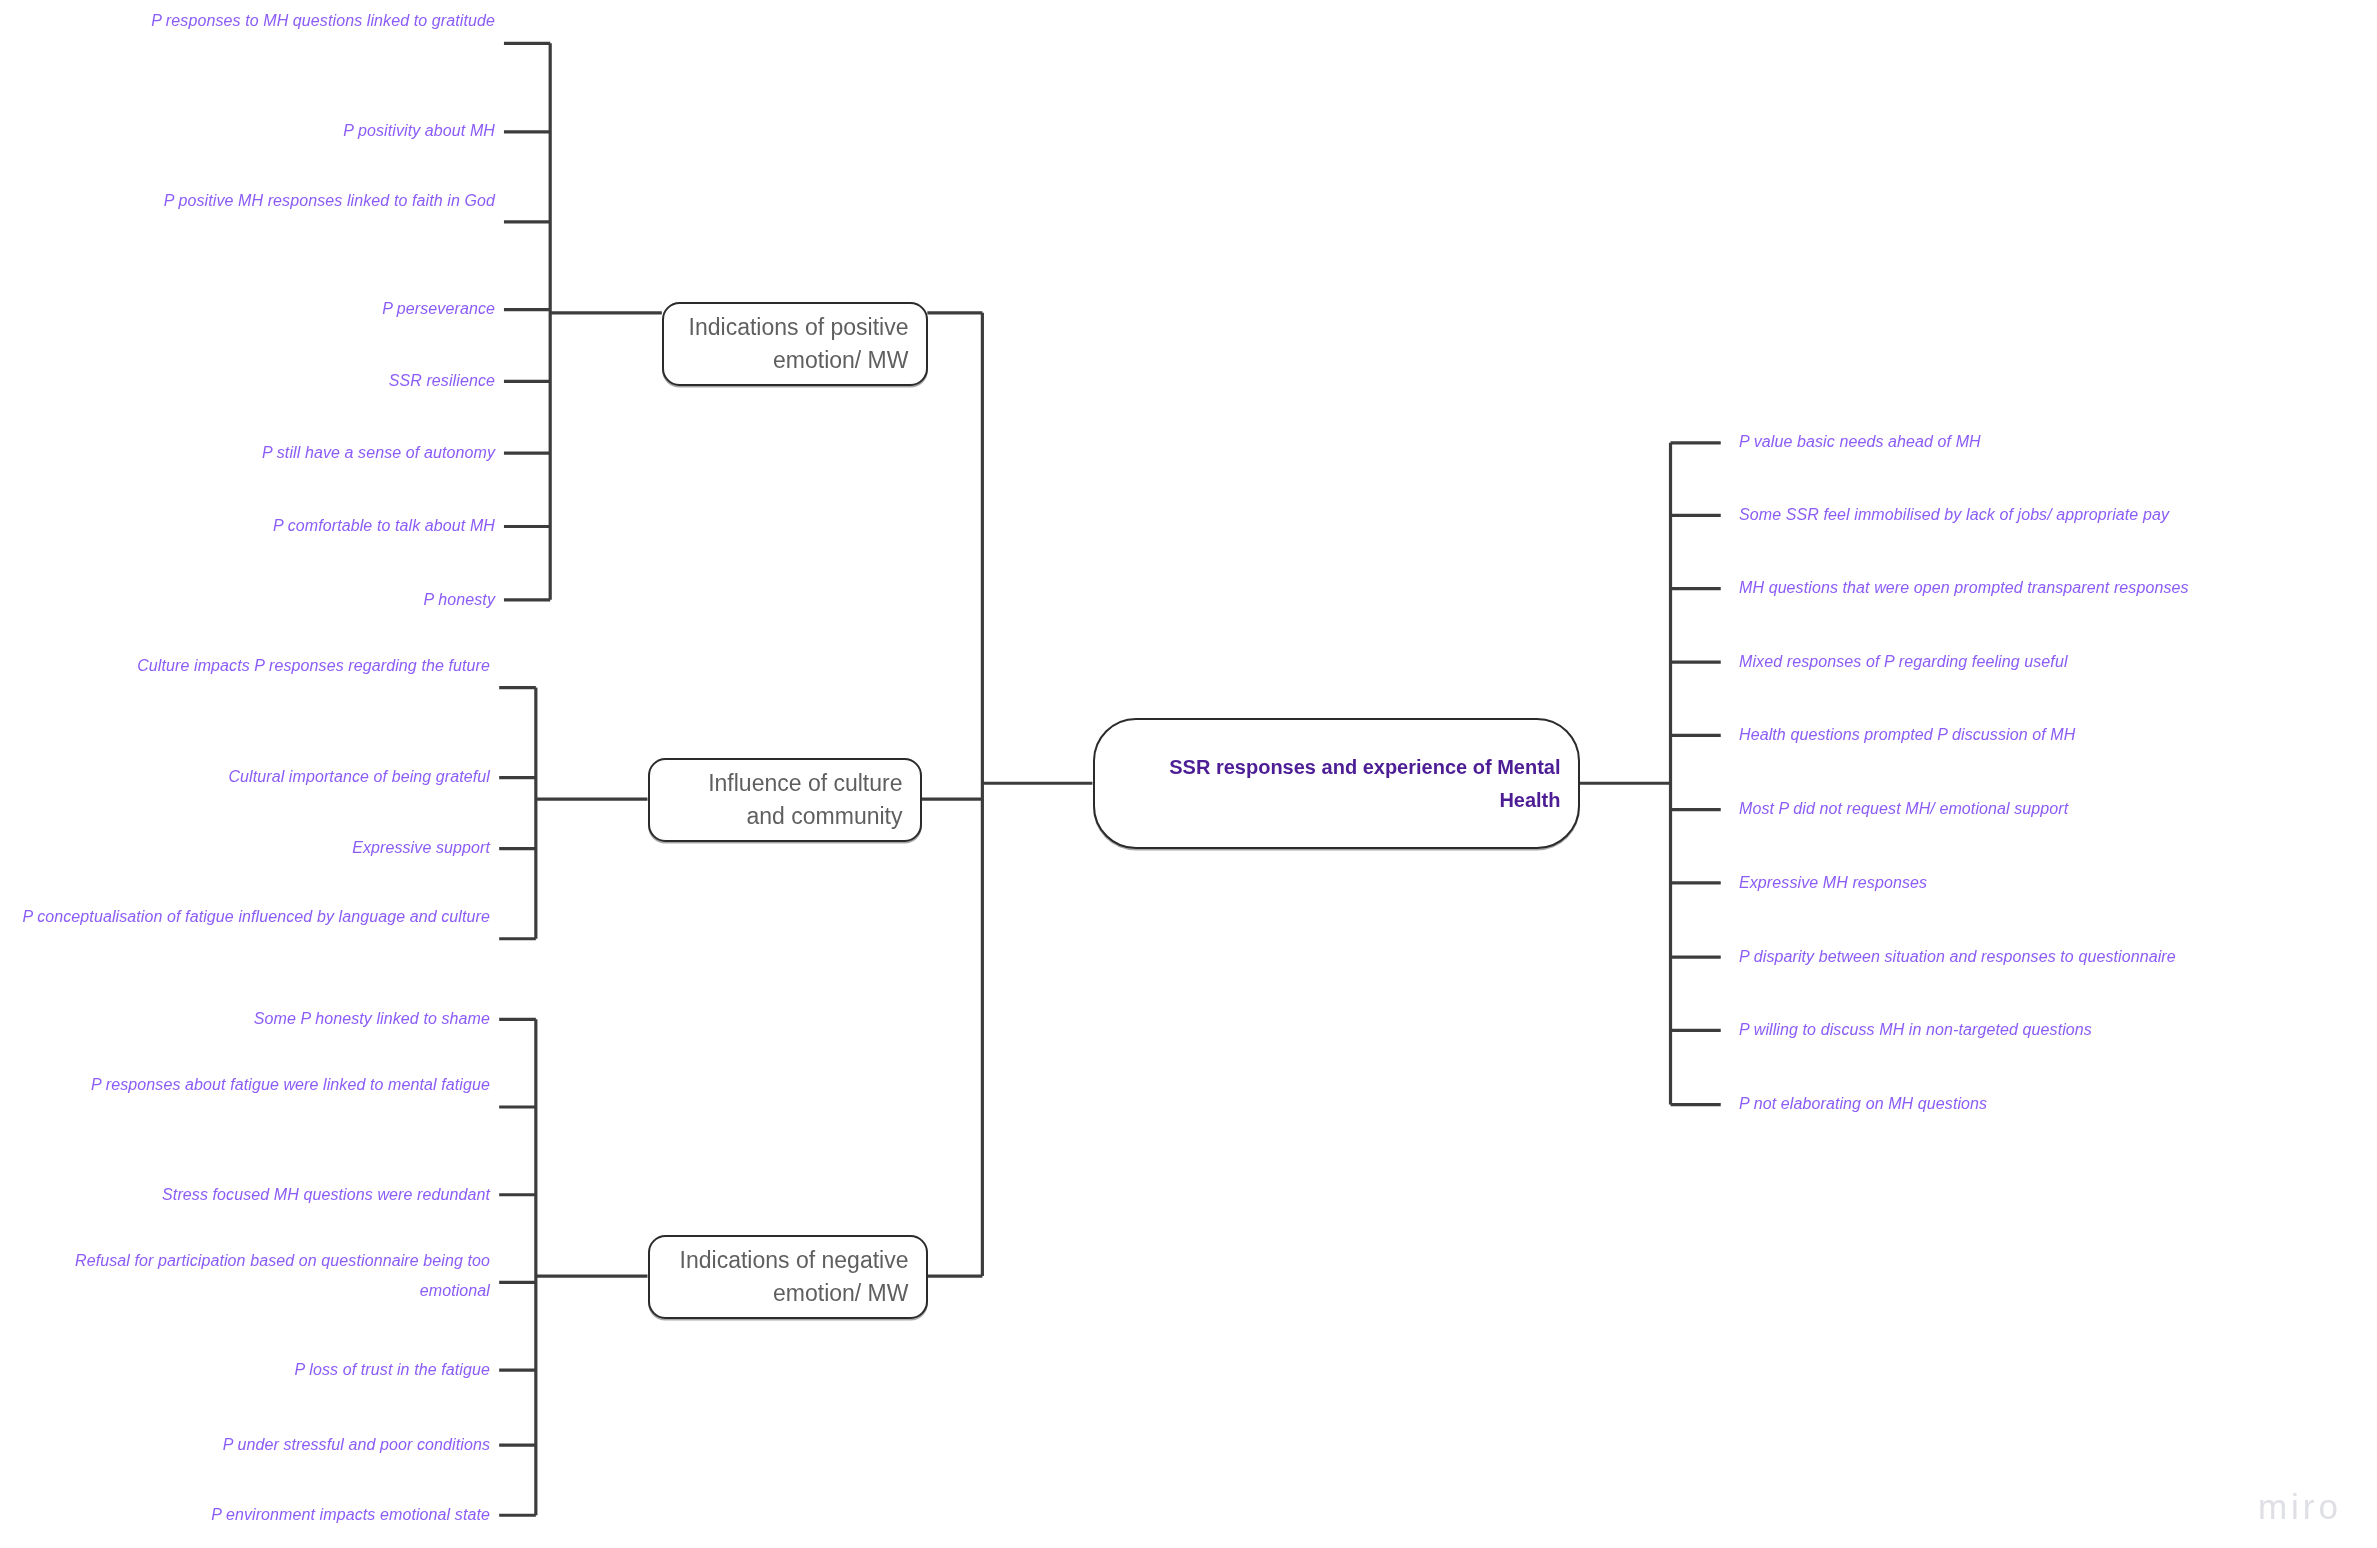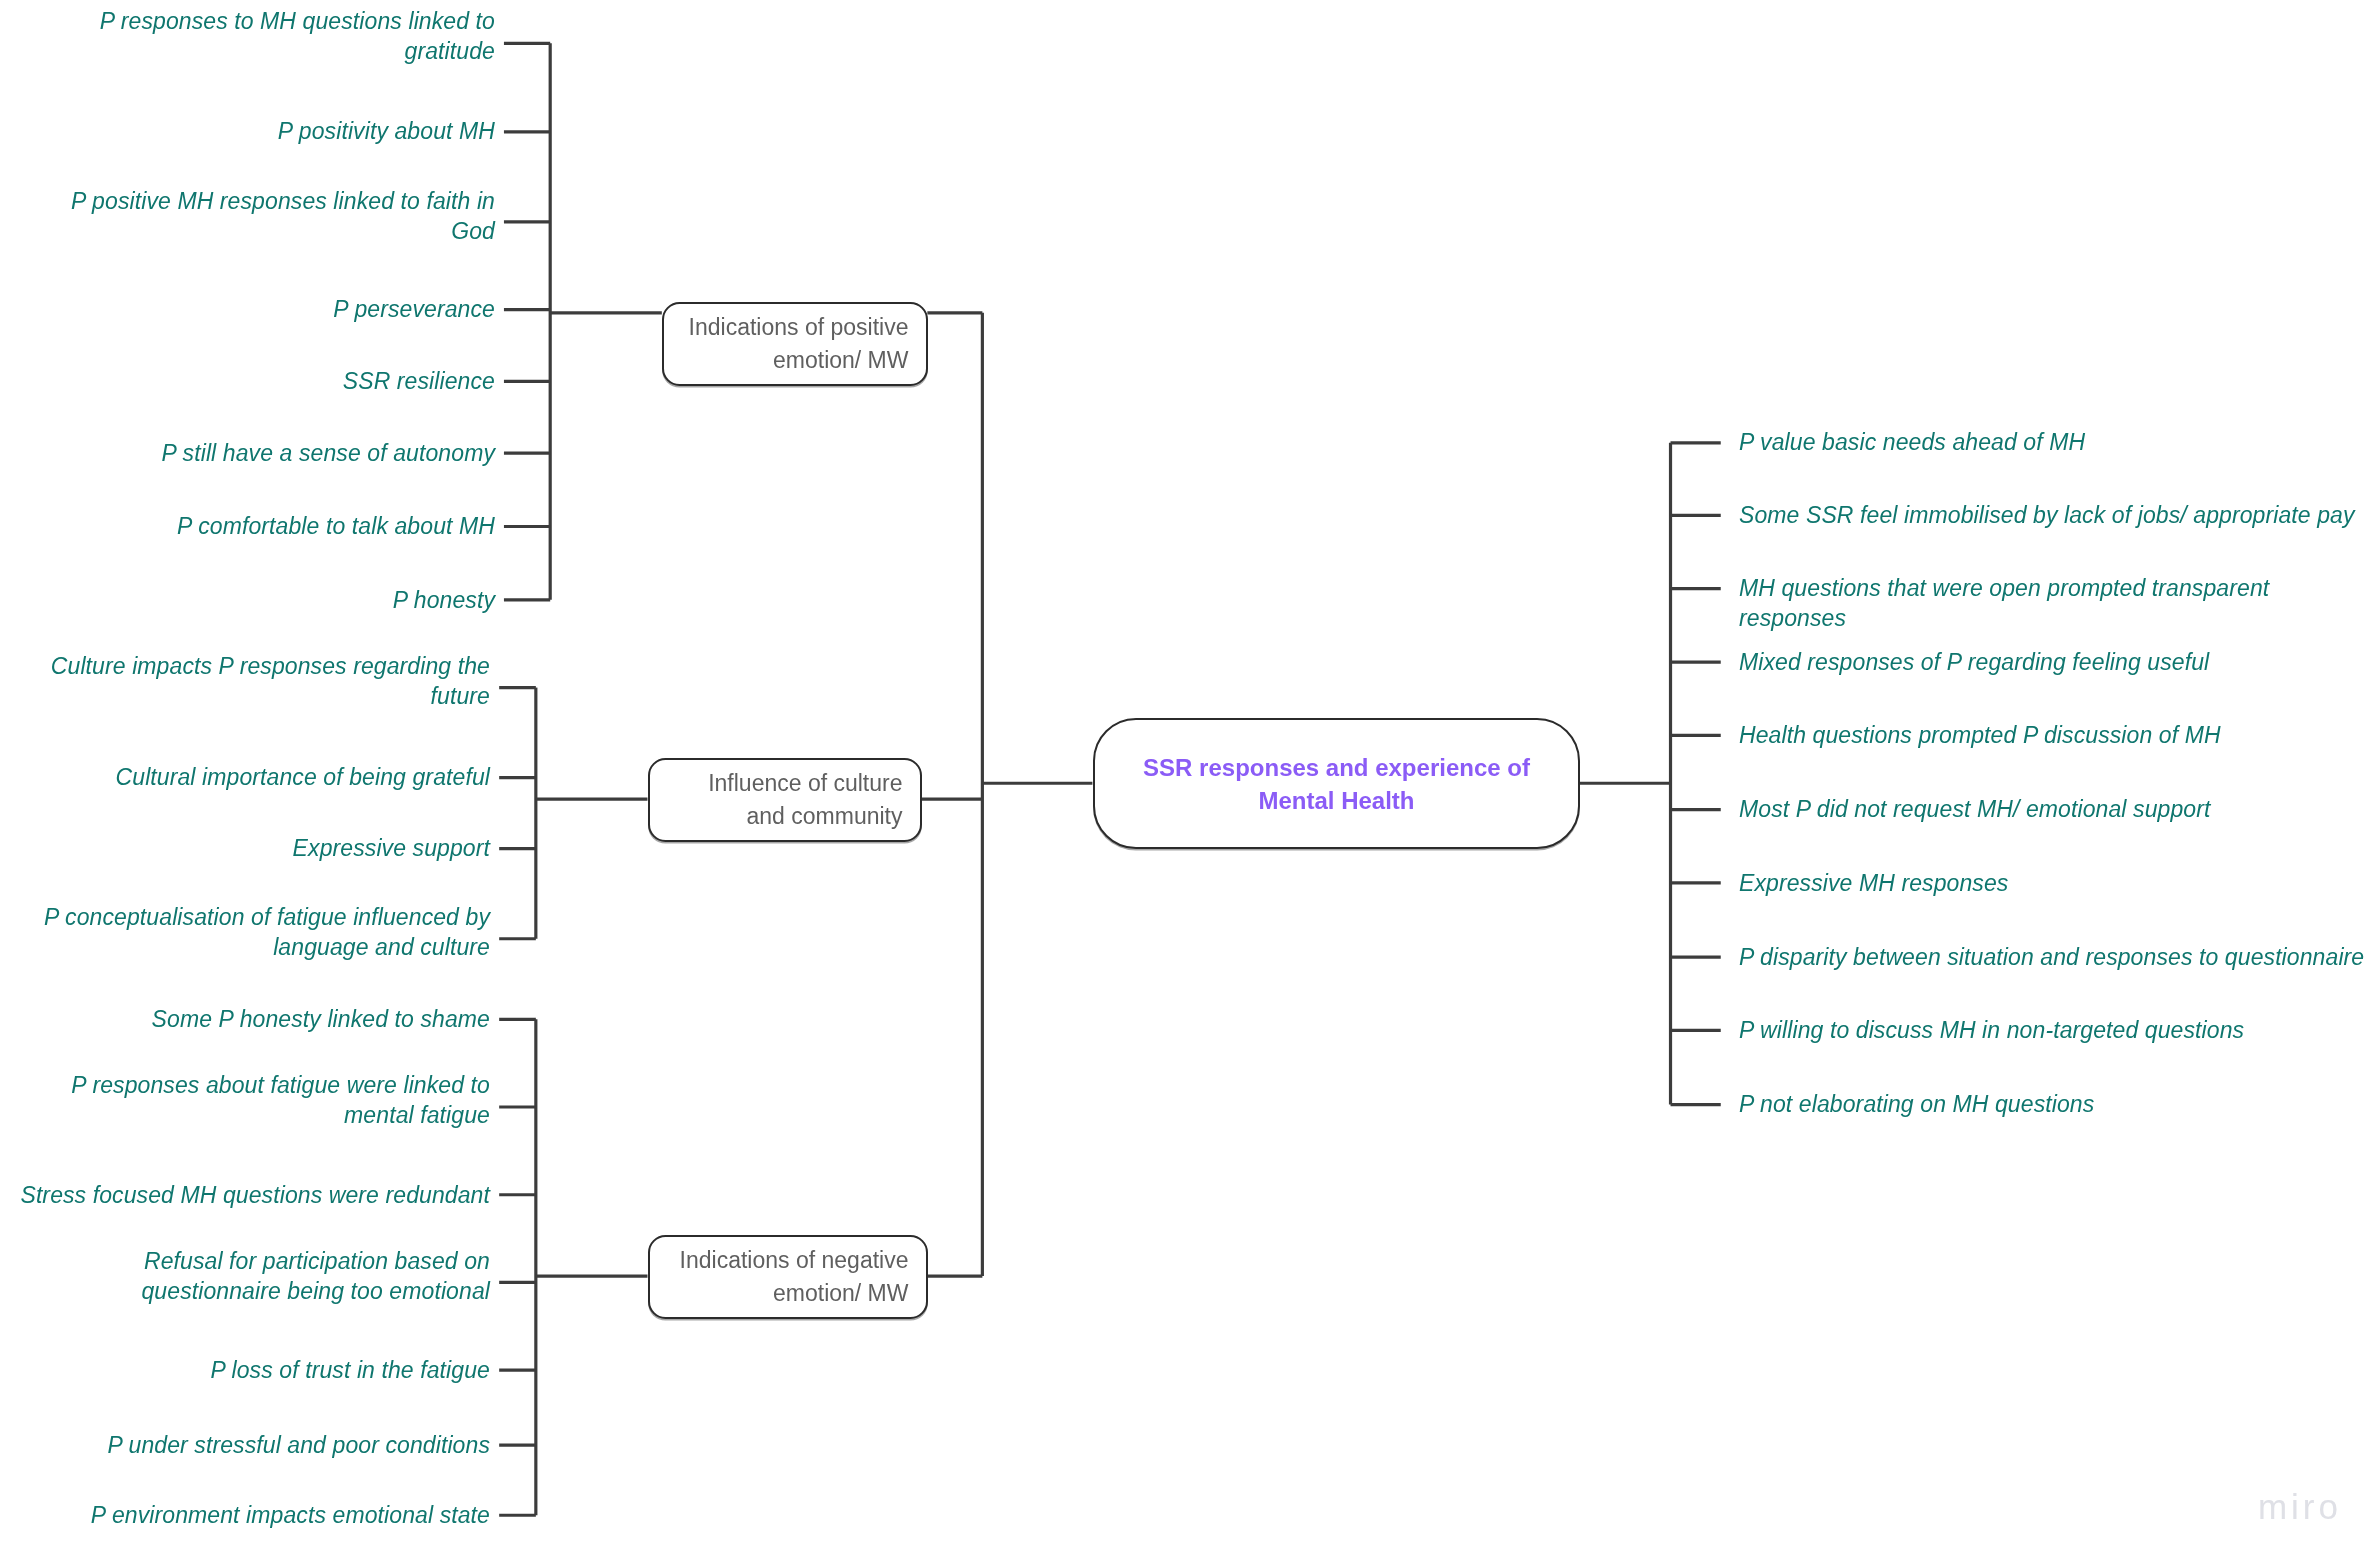--- a/index.html
+++ b/index.html
@@ -31,23 +31,23 @@
     fill: none;
     stroke: #3c3c3c;
     stroke-width: 4;
     stroke-linecap: butt;
   }
 
   
   .leaf {
     position: absolute;
     font-style: italic;
-    font-size: 23px;
+    font-size: 16px;
     line-height: 30px;
-    color: #0f766e;
+    color: #8b5cf6;
     letter-spacing: 0.1px;
     white-space: normal;
   }
   .leaf.left  { text-align: right; }
   .leaf.right { text-align: left; }
 
   
   .node {
     position: absolute;
     box-sizing: border-box;
@@ -65,24 +65,24 @@
     line-height: 33px;
     color: #5f5f5f;
     text-align: right;
     width: 100%;
   }
   .node.central {
     border-radius: 43px;
     justify-content: center;
   }
   .node.central .node-label {
-    color: #8b5cf6;
+    color: #4c1d95;
     font-weight: bold;
-    text-align: center;
-    font-size: 24px;
+    text-align: right;
+    font-size: 20px;
     line-height: 33px;
   }
 
   
   #miro-watermark {
     position: absolute;
     right: 35px;
     bottom: 22px;
     font-size: 35px;
     letter-spacing: 4px;

